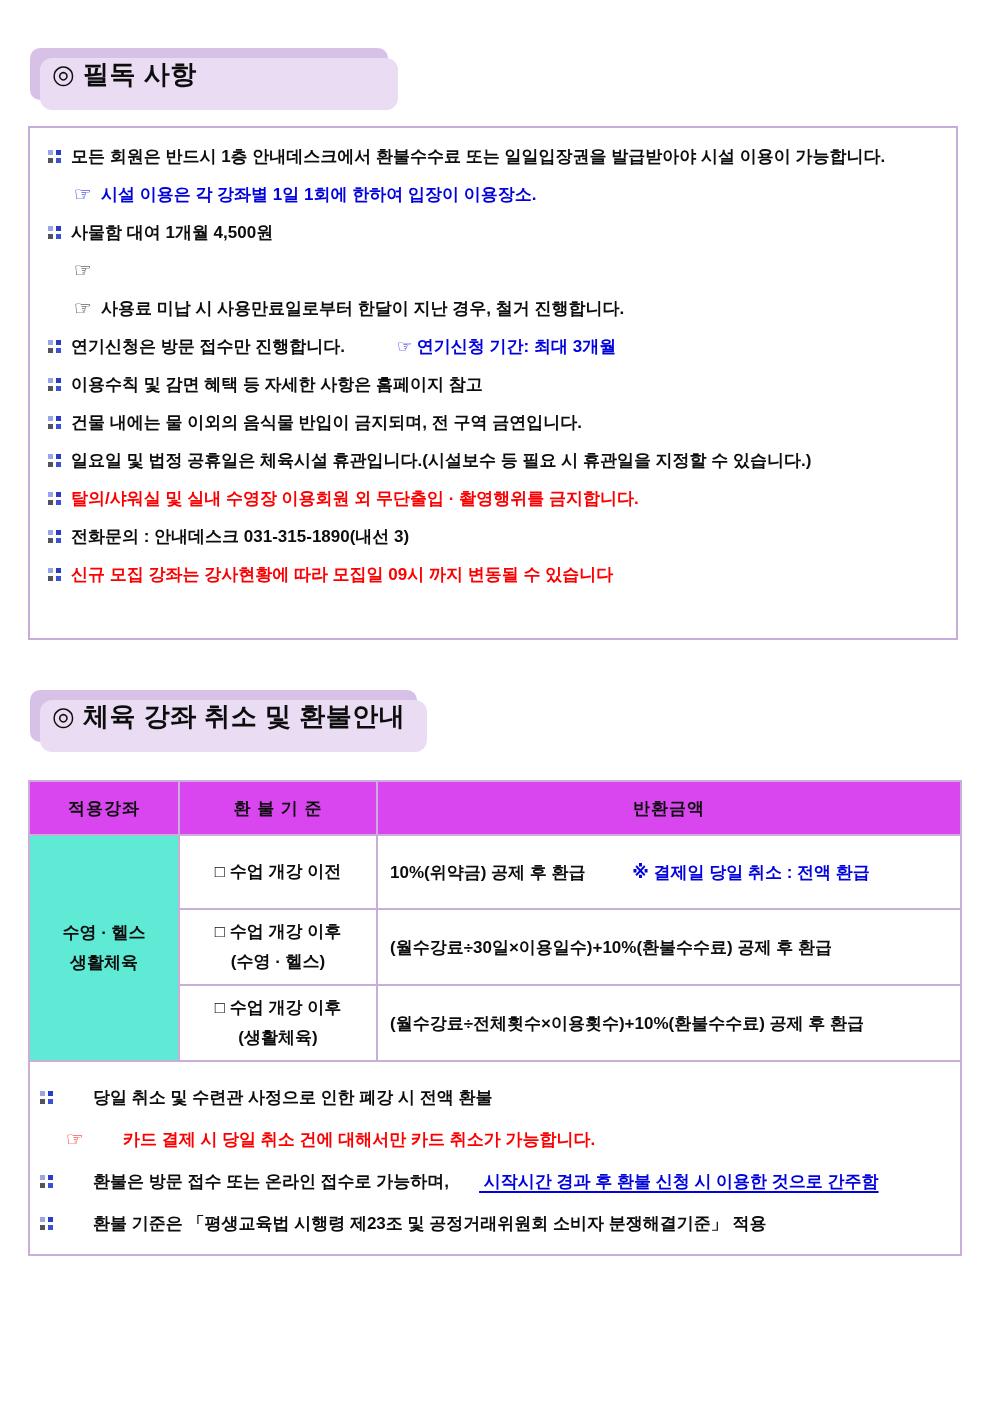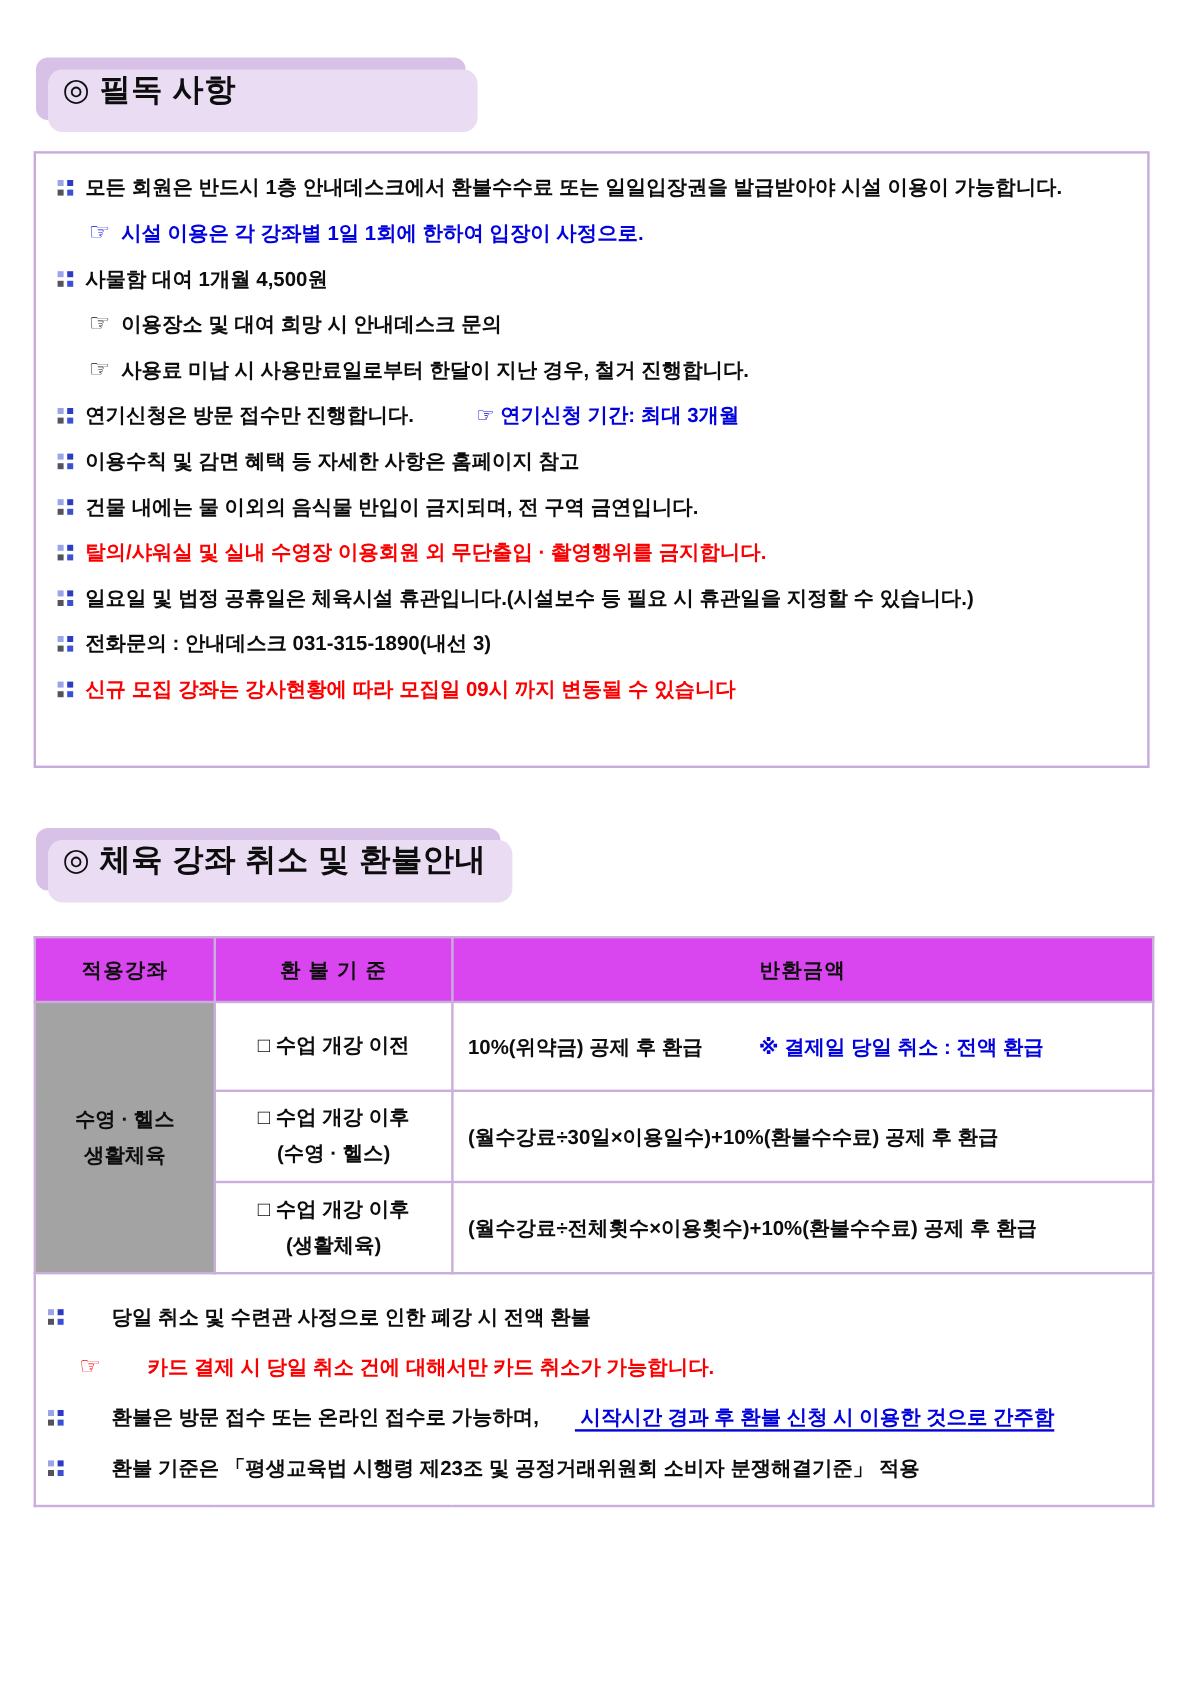--- a/index.html
+++ b/index.html
@@ -46,21 +46,21 @@
   .hand{font-weight:normal;font-size:20px;margin-right:9px;line-height:1;}
   
   table.rtable{
     position:absolute;left:28px;top:780px;width:934px;
     border-collapse:collapse;table-layout:fixed;background:#fff;
   }
   table.rtable th,table.rtable td{
     border:2px solid #c9aeda;font-size:17px;vertical-align:middle;
   }
   table.rtable th{height:50px;background:#d946ef;text-align:center;font-weight:bold;letter-spacing:1px;}
-  td.group{background:#a3a3a3;text-align:center;font-size:18px;line-height:1.75;}
+  td.group{background:#5eead4;text-align:center;font-size:18px;line-height:1.75;}
   td.crit{text-align:center;line-height:1.75;}
   td.ref{text-align:left;padding-left:12px;white-space:nowrap;}
   tr.r1{height:74px;}
   tr.r2,tr.r3{height:76px;}
   td.crit div:empty{display:none;}
   td.ref span:empty{display:none;}
   td.ref .gapx{margin-left:42px;}
   td.notes{height:176px;padding:10px 8px 6px 2px;vertical-align:top;}
   td.notes .line{height:42px;gap:30px;}
 </style>
@@ -76,34 +76,33 @@
       <span class="bgrid">
         <i></i>
         <i></i>
         <i></i>
         <i></i>
       </span>
       <span class="seg c-black">모든 회원은 반드시 1층 안내데스크에서 환불수수료 또는 일일입장권을 발급받아야 시설 이용이 가능합니다.</span>
     </div>
     <div class="line ind1">
       <span class="hand c-blue">☞</span>
-      <span class="seg c-blue">시설 이용은 각 강좌별 1일 1회에 한하여 입장이 사정으로.</span>
+      <span class="seg c-blue">시설 이용은 각 강좌별 1일 1회에 한하여 입장이 이용장소.</span>
     </div>
     <div class="line ind0">
       <span class="bgrid">
         <i></i>
         <i></i>
         <i></i>
         <i></i>
       </span>
       <span class="seg c-black">사물함 대여 1개월 4,500원</span>
     </div>
     <div class="line ind1">
       <span class="hand c-black">☞</span>
-      <span class="seg c-black">이용장소 및 대여 희망 시 안내데스크 문의</span>
     </div>
     <div class="line ind1">
       <span class="hand c-black">☞</span>
       <span class="seg c-black">사용료 미납 시 사용만료일로부터 한달이 지난 경우, 철거 진행합니다.</span>
     </div>
     <div class="line ind0">
       <span class="bgrid">
         <i></i>
         <i></i>
         <i></i>
@@ -130,30 +129,30 @@
       </span>
       <span class="seg c-black">건물 내에는 물 이외의 음식물 반입이 금지되며, 전 구역 금연입니다.</span>
     </div>
     <div class="line ind0">
       <span class="bgrid">
         <i></i>
         <i></i>
         <i></i>
         <i></i>
       </span>
+      <span class="seg c-black">일요일 및 법정 공휴일은 체육시설 휴관입니다.(시설보수 등 필요 시 휴관일을 지정할 수 있습니다.)</span>
+    </div>
+    <div class="line ind0">
+      <span class="bgrid">
+        <i></i>
+        <i></i>
+        <i></i>
+        <i></i>
+      </span>
       <span class="seg c-red">탈의/샤워실 및 실내 수영장 이용회원 외 무단출입 · 촬영행위를 금지합니다.</span>
-    </div>
-    <div class="line ind0">
-      <span class="bgrid">
-        <i></i>
-        <i></i>
-        <i></i>
-        <i></i>
-      </span>
-      <span class="seg c-black">일요일 및 법정 공휴일은 체육시설 휴관입니다.(시설보수 등 필요 시 휴관일을 지정할 수 있습니다.)</span>
     </div>
     <div class="line ind0">
       <span class="bgrid">
         <i></i>
         <i></i>
         <i></i>
         <i></i>
       </span>
       <span class="seg c-black">전화문의 : 안내데스크 031-315-1890(내선 3)</span>
     </div>

